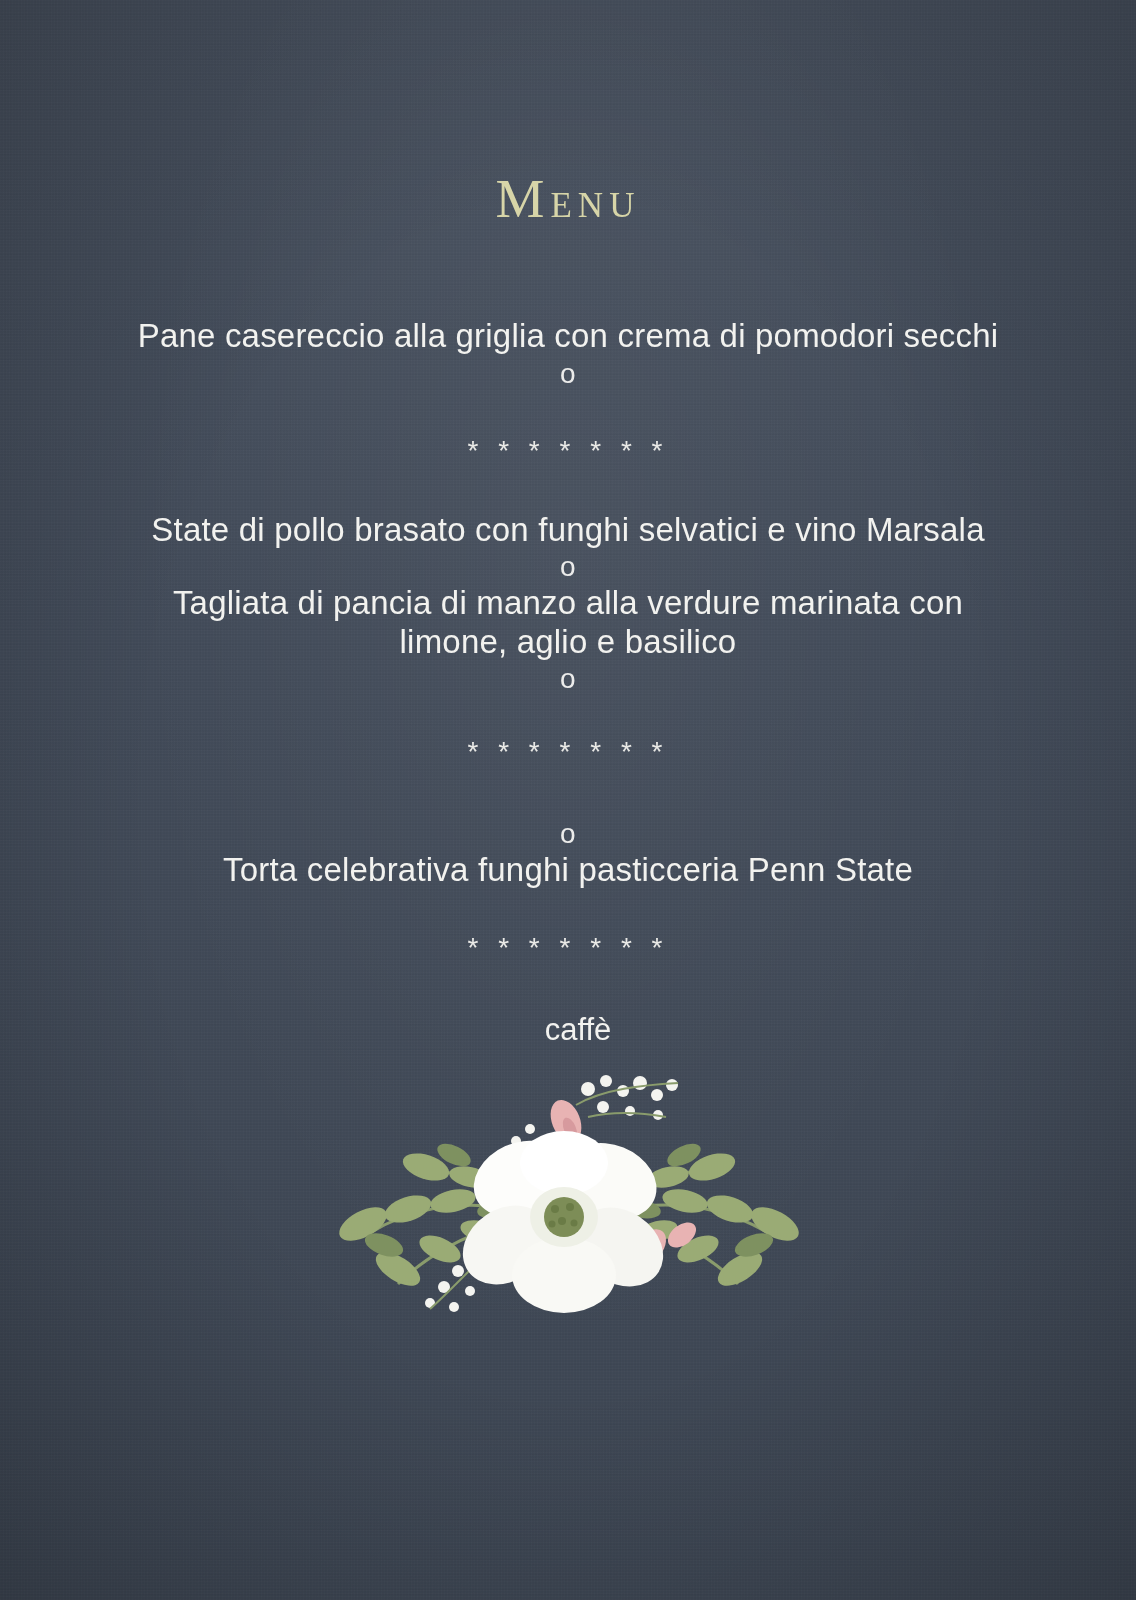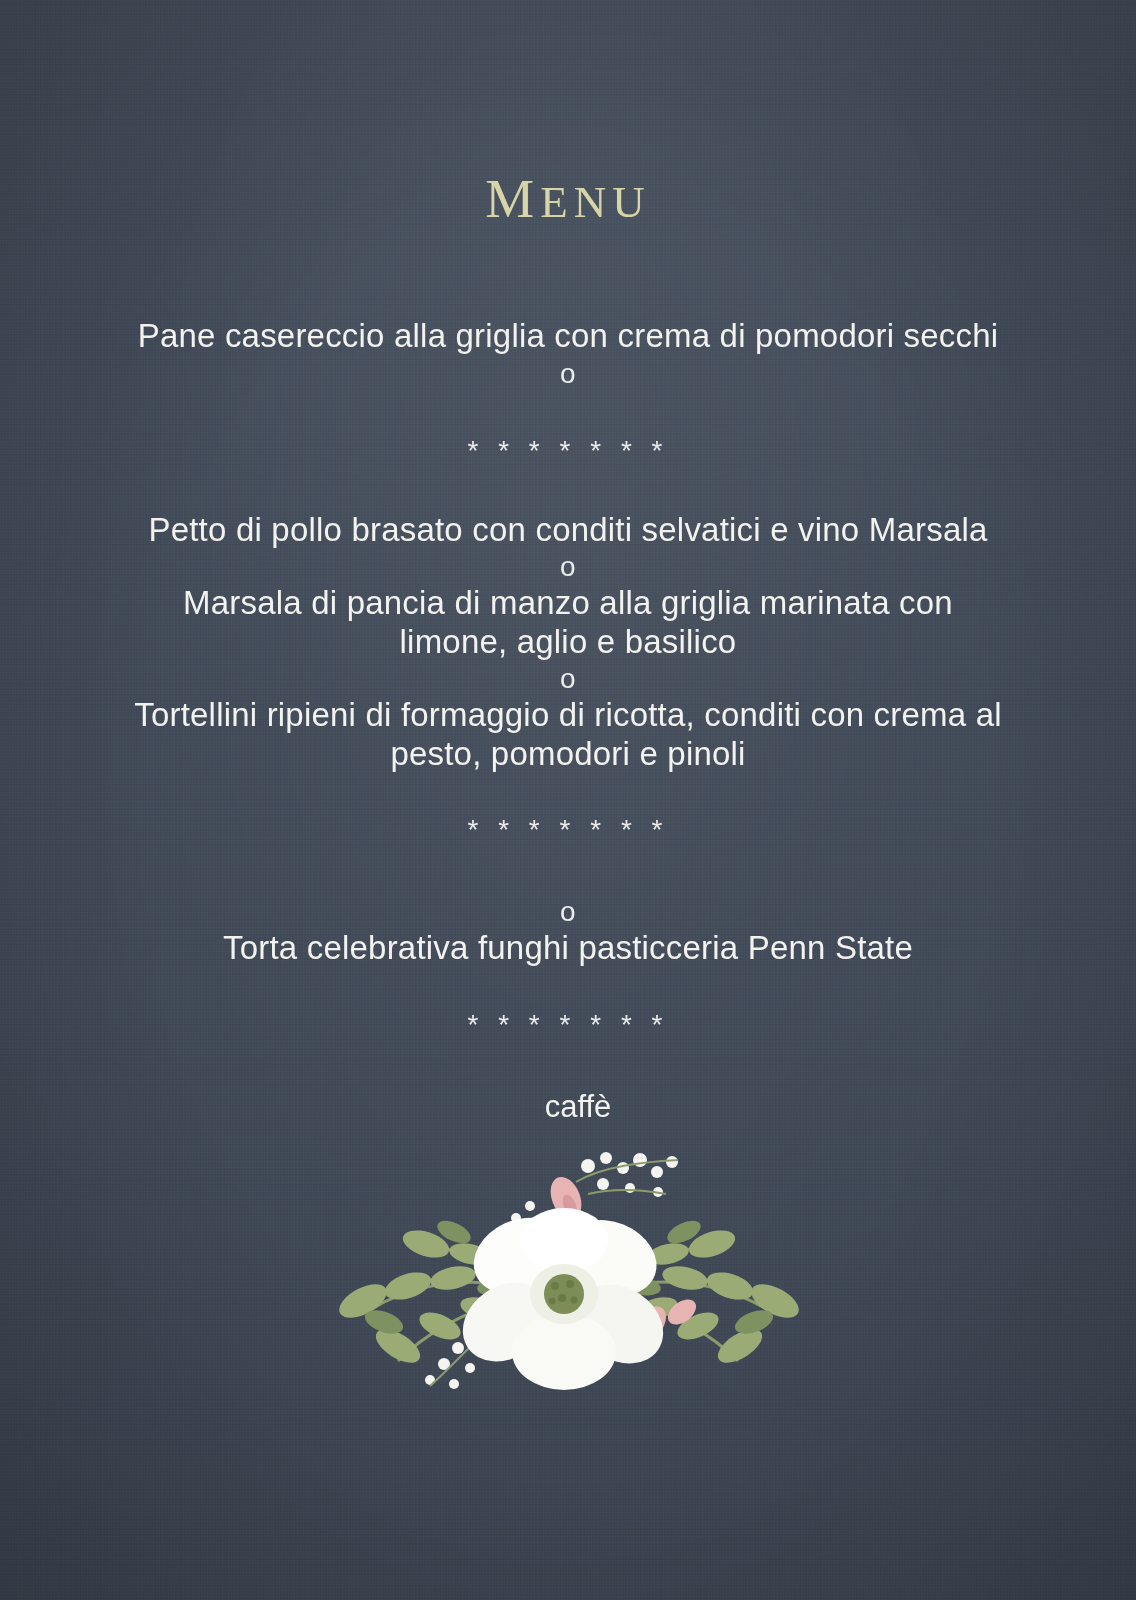--- a/index.html
+++ b/index.html
@@ -50,21 +50,21 @@
     height: 100%;
     display: flex;
     flex-direction: column;
     align-items: center;
   }
 
   .menu-title {
     margin-top: 152px;
     font-family: "Liberation Serif", serif;
     color: #d7d5a8;
-    font-size: 64px;
+    font-size: 50px;
     letter-spacing: 6px;
     line-height: 1;
     font-variant: small-caps;
     text-transform: lowercase;
     font-weight: 400;
   }
   .menu-title::first-letter {
     font-size: 78px;
   }
 
@@ -130,25 +130,24 @@
 
     <div class="course course-first">
       <p class="item">Pane casereccio alla griglia con crema di pomodori secchi</p>
       <p class="conj">o</p>
     </div>
 
     <div class="divider div-1">* * * * * * *</div>
     <div class="gap-after-div-1"></div>
 
     <div class="course course-second">
-      <p class="item">Petto di pollo brasato con conditi selvatici e vino Marsala</p>
-      <p class="conj">o</p>
-      <p class="item">Marsala di pancia di manzo alla griglia marinata con limone, aglio e basilico</p>
-      <p class="conj">o</p>
-      <p class="item">Tortellini ripieni di formaggio di ricotta, conditi con crema al pesto, pomodori e pinoli</p>
+      <p class="item">State di pollo brasato con funghi selvatici e vino Marsala</p>
+      <p class="conj">o</p>
+      <p class="item">Tagliata di pancia di manzo alla verdure marinata con limone, aglio e basilico</p>
+      <p class="conj">o</p>
     </div>
 
     <div class="divider div-2">* * * * * * *</div>
     <div class="gap-after-div-2"></div>
 
     <div class="course course-third">
       <p class="conj">o</p>
       <p class="item">Torta celebrativa funghi pasticceria Penn State</p>
     </div>
 

